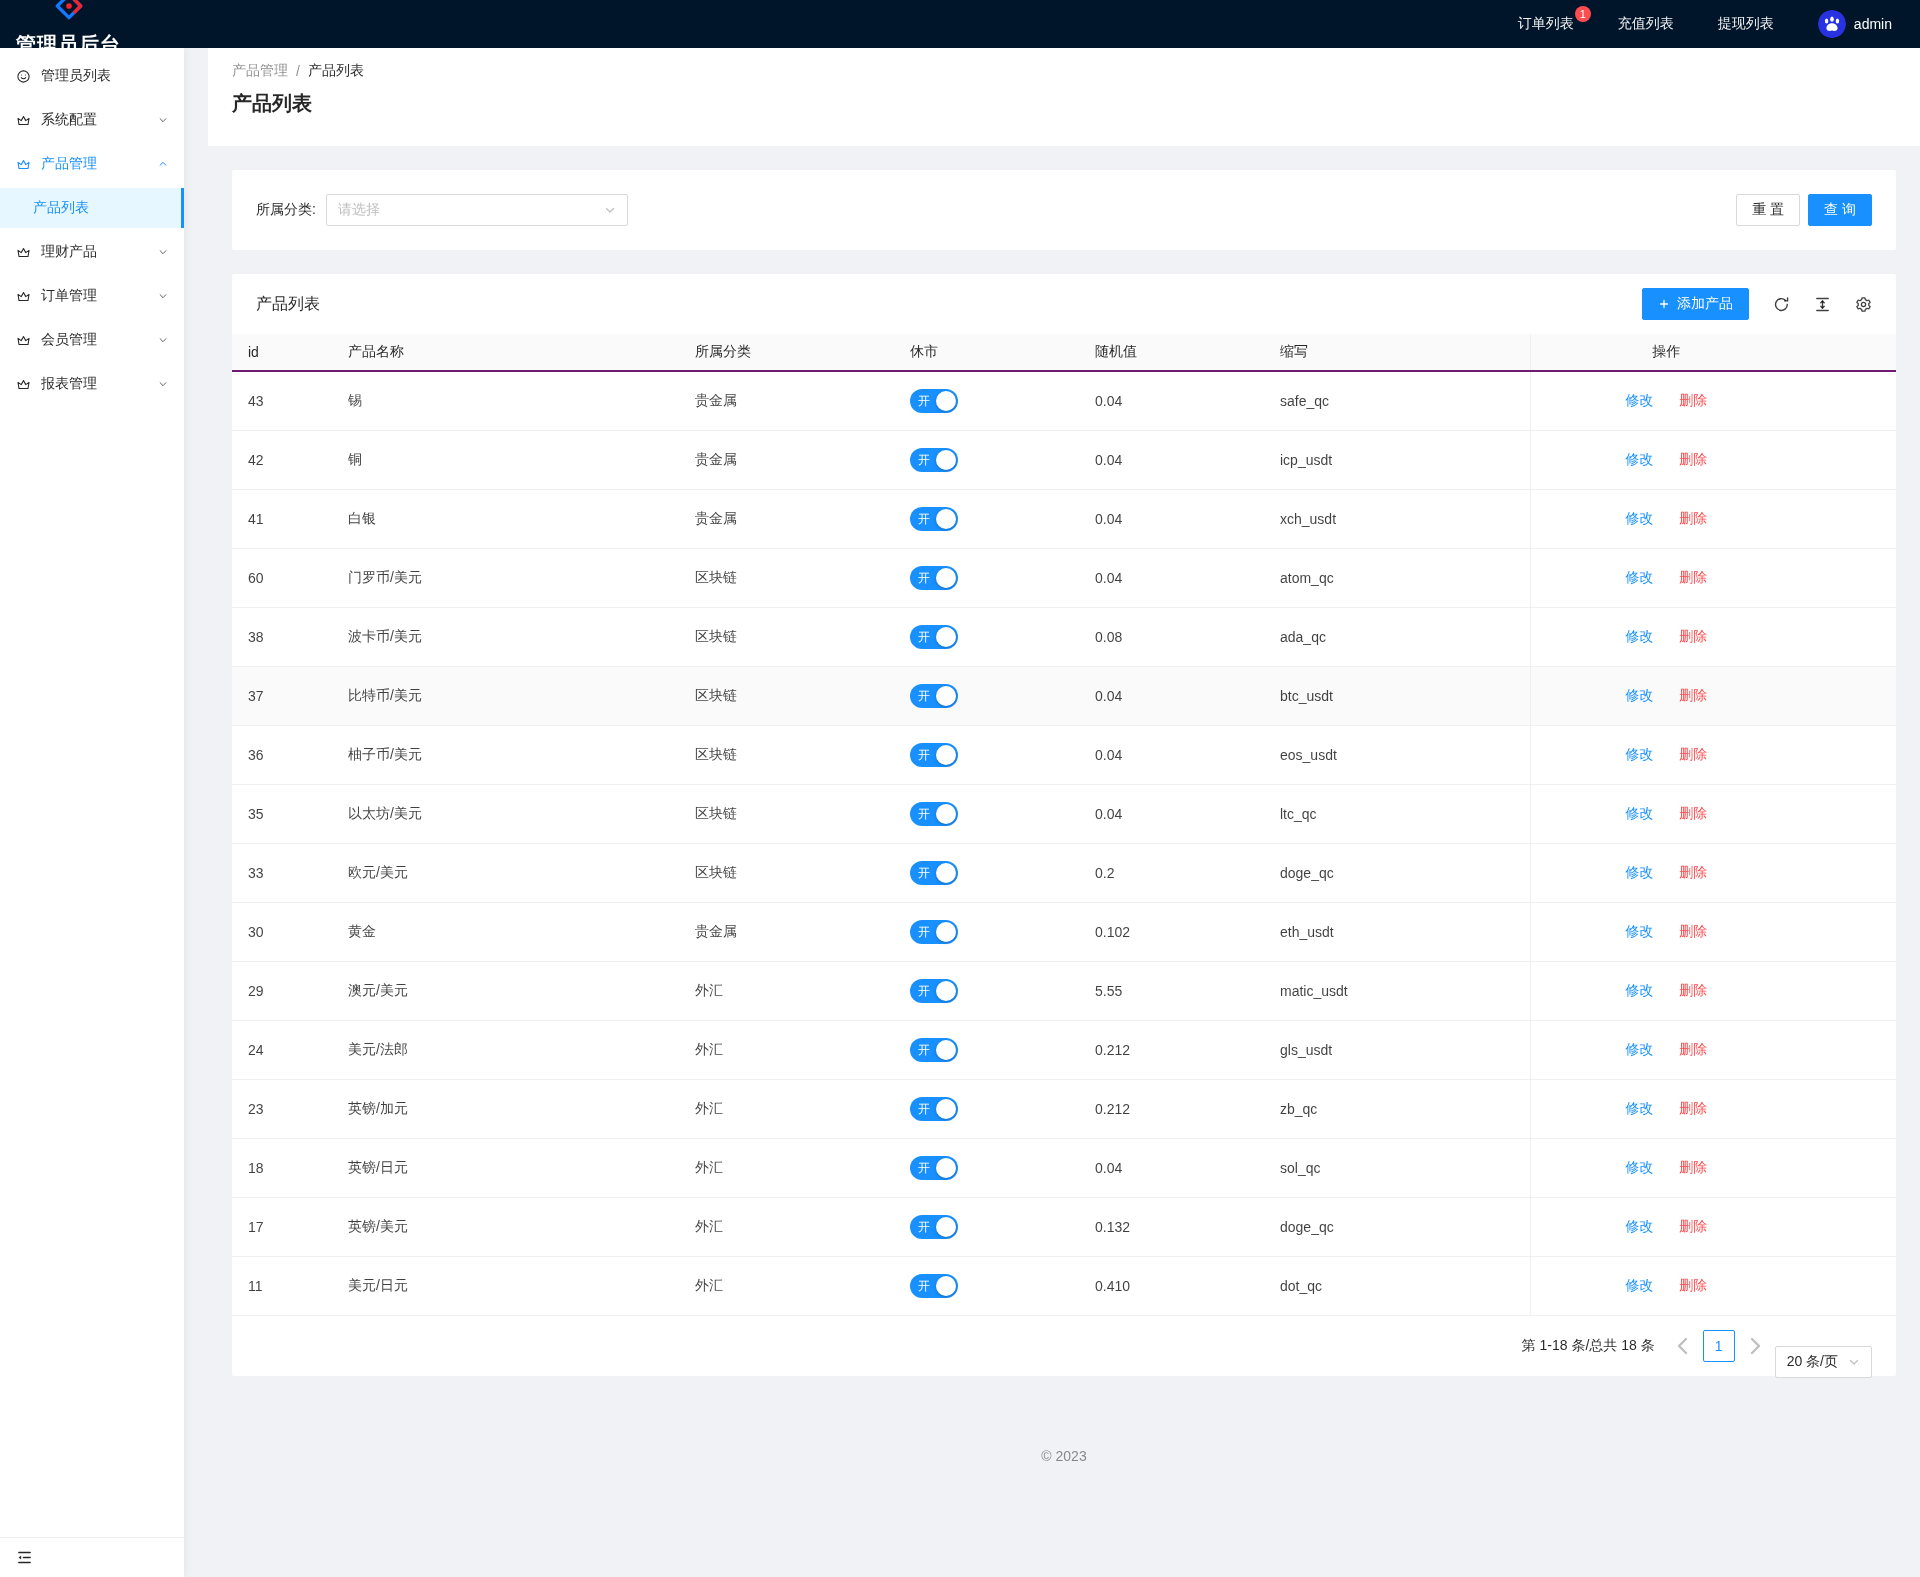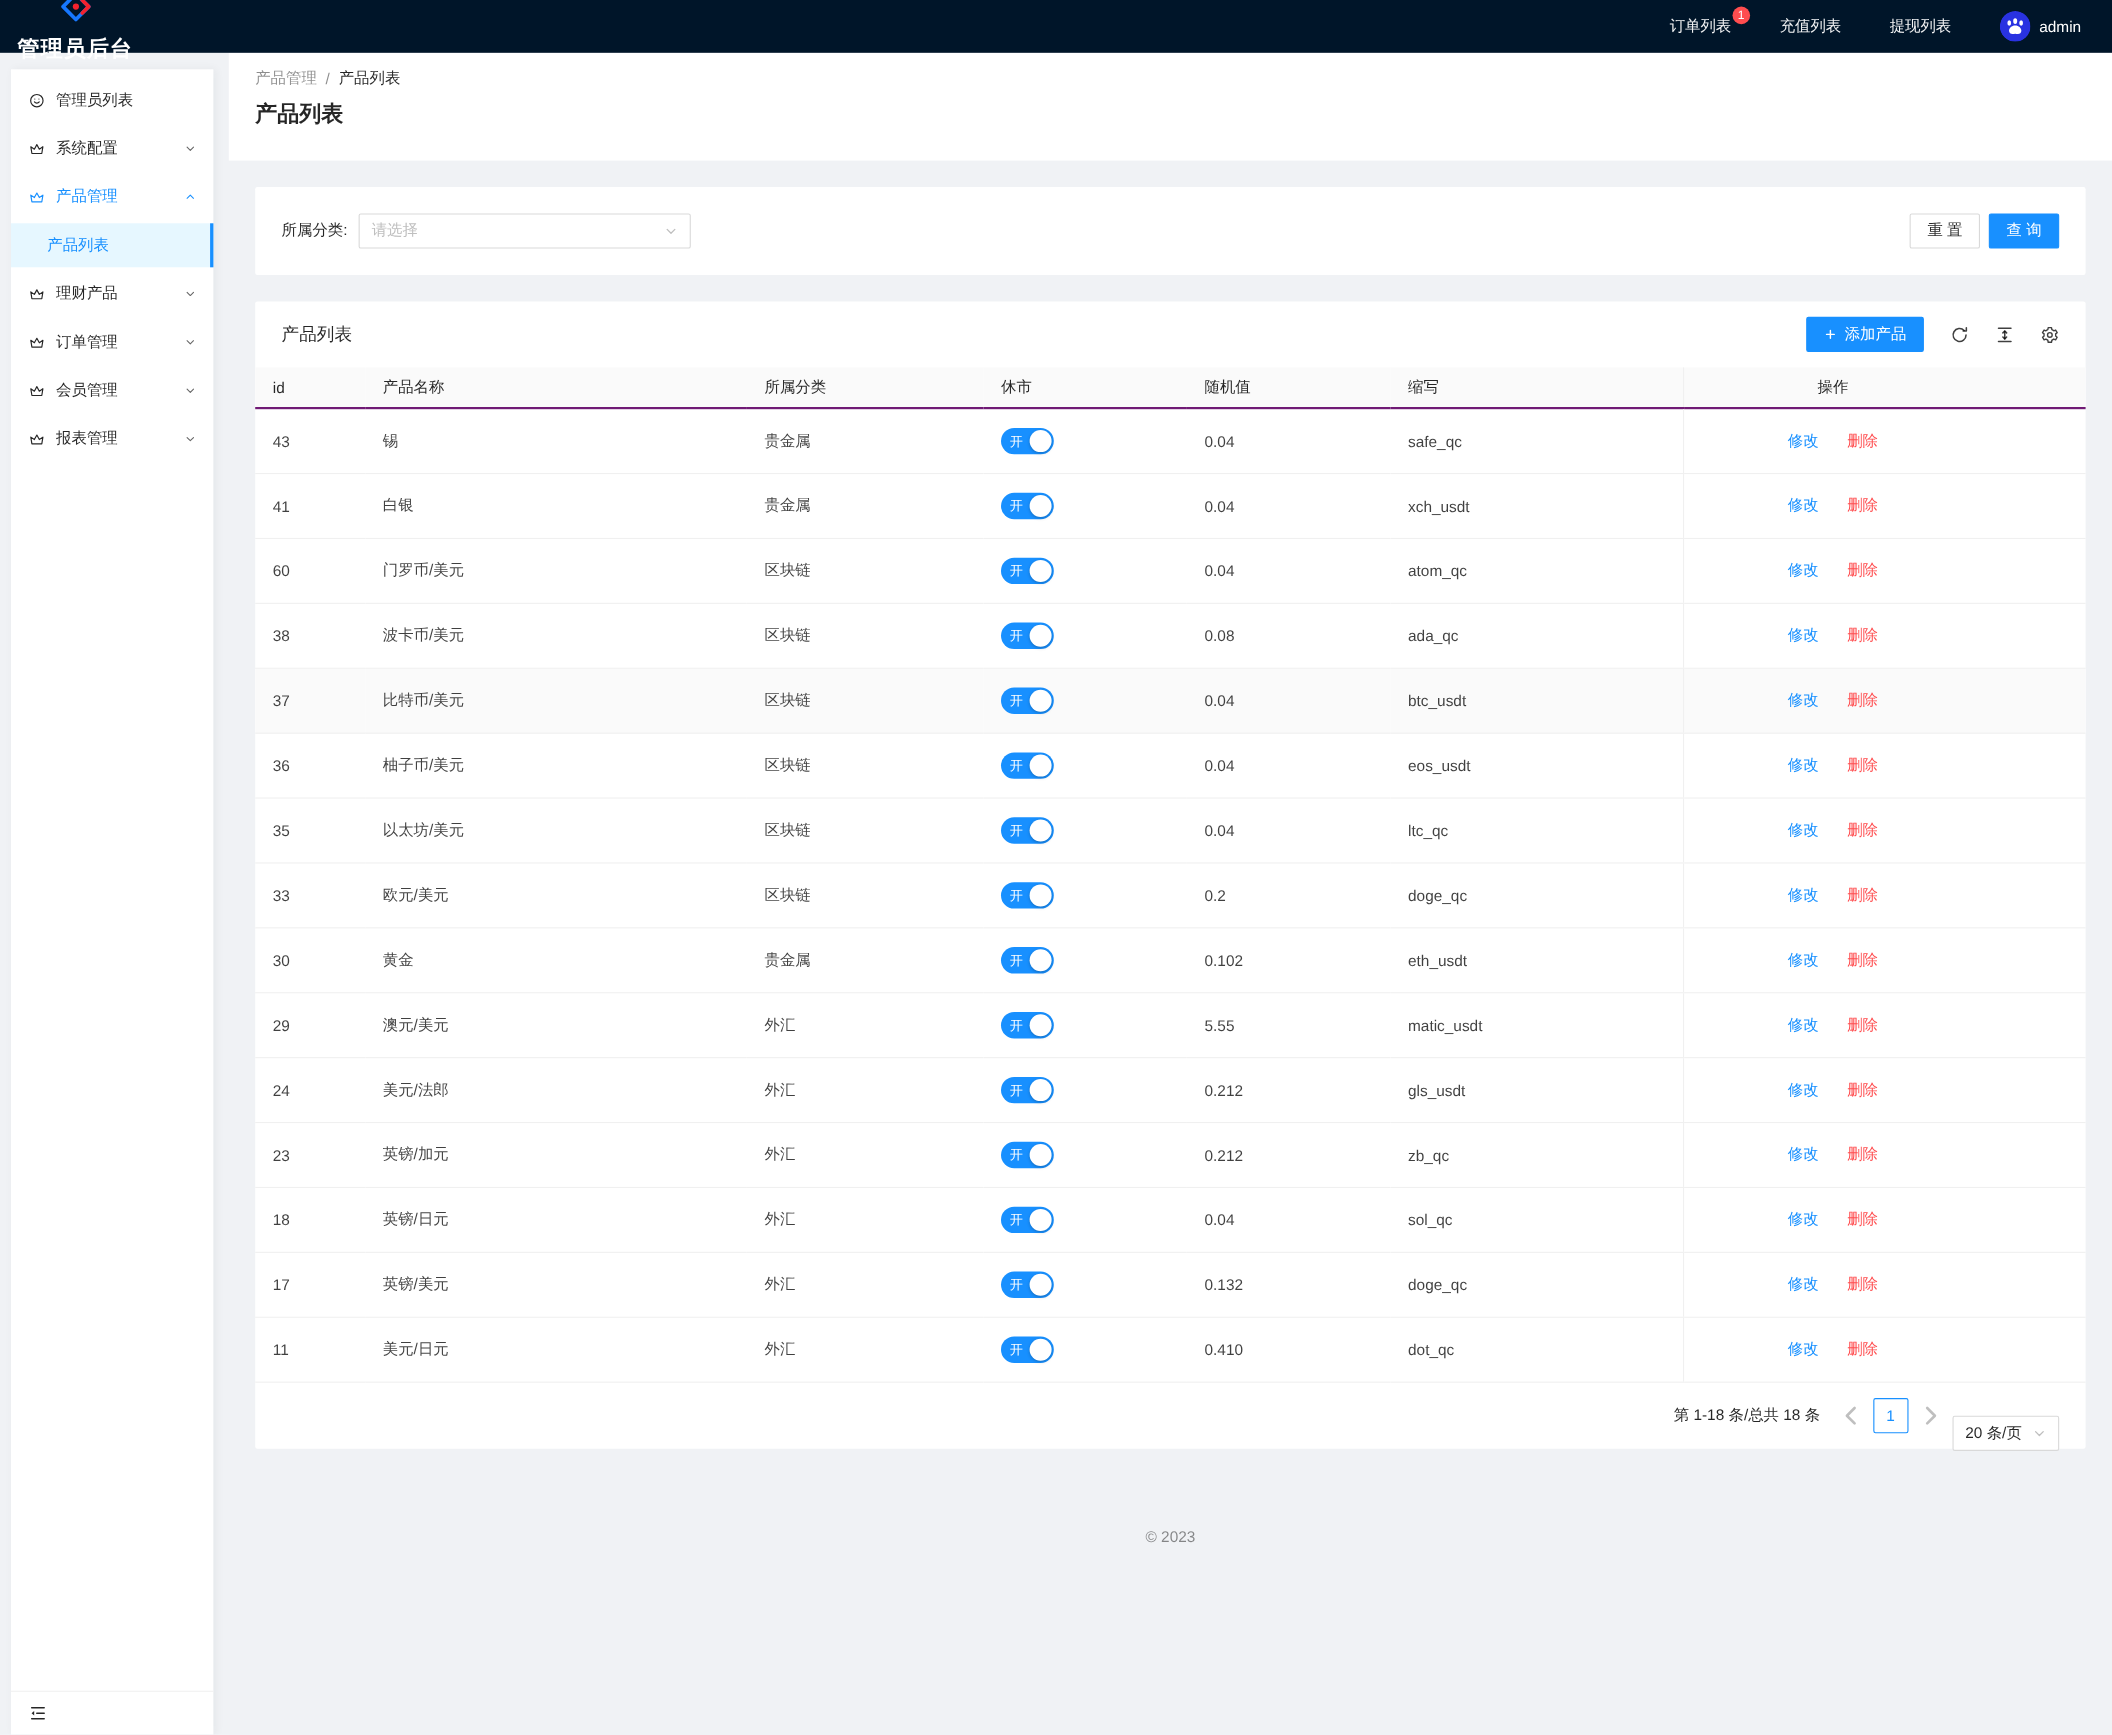--- a/index.html
+++ b/index.html
@@ -10,21 +10,21 @@
   .topbar { position:absolute; top:0; left:0; right:0; height:48px; background:#001529; display:flex; align-items:center; justify-content:space-between; padding:0 28px 0 16px; z-index:30; }
   .brand { display:flex; align-items:center; gap:10px;flex-direction:column; }
   .brand-title { color:#fff; font-size:20px; font-weight:bold; letter-spacing:1px; }
   .topnav { display:flex; align-items:center; gap:44px; }
   .topnav-item { position:relative; color:rgba(255,255,255,.95); cursor:pointer; }
   .badge { position:absolute; top:-9px; right:-17px; min-width:16px; height:16px; border-radius:8px; background:#ff4d4f; color:#fff; font-size:11px; line-height:16px; text-align:center; padding:0 4px; }
   .user { display:flex; align-items:center; gap:8px; color:#fff; cursor:pointer; }
   .avatar { width:28px; height:28px; border-radius:50%; overflow:hidden; display:block; }
 
   
-  .sidebar { position:absolute; top:48px; left:10px; bottom:0; width:184px; background:#fff; box-shadow:2px 0 8px rgba(29,35,41,.05); z-index:20;margin-top:15px; }
+  .sidebar { position:absolute; top:48px; left:0; bottom:0; width:184px; background:#fff; box-shadow:2px 0 8px rgba(29,35,41,.05); z-index:20; }
   .menu { padding-top:4px; }
   .menu-item { height:40px; margin:4px 0; display:flex; align-items:center; padding:0 16px; cursor:pointer; color:rgba(0,0,0,.85); }
   .menu-item .mi-icon { width:15px; height:15px; display:inline-flex; margin-right:10px; flex:0 0 auto; }
   .menu-item .mi-label { flex:1; }
   .menu-item .mi-caret { width:10px; height:10px; display:inline-flex; color:rgba(0,0,0,.6); }
   .menu-item.active { color:#1890ff; }
   .menu-item.active .mi-caret { color:#1890ff; }
   .menu-sub { height:40px; margin:4px 0; display:flex; align-items:center; padding-left:33px; cursor:pointer; color:rgba(0,0,0,.85); }
   .menu-sub.selected { background:#e6f7ff; color:#1890ff; border-right:3px solid #1890ff; }
   .sidebar-foot { position:absolute; bottom:0; left:0; right:0; height:40px; border-top:1px solid #f0f0f0; display:flex; align-items:center; padding-left:16px; }
@@ -311,20 +311,32 @@
               <td>贵金属</td>
               <td><div class="switch">
                   <span class="sw-label">开</span>
                   <span class="sw-knob"></span>
                 </div></td>
               <td>0.04</td>
               <td>safe_qc</td>
               <td class="col-actions"><a class="link-edit">修改</a><a class="link-del">删除</a></td>
             </tr>
             <tr class="">
+              <td>42</td>
+              <td>铜</td>
+              <td>贵金属</td>
+              <td><div class="switch">
+                  <span class="sw-label">开</span>
+                  <span class="sw-knob"></span>
+                </div></td>
+              <td>0.04</td>
+              <td>icp_usdt</td>
+              <td class="col-actions"><a class="link-edit">修改</a><a class="link-del">删除</a></td>
+            </tr>
+            <tr class="">
               <td>41</td>
               <td>白银</td>
               <td>贵金属</td>
               <td><div class="switch">
                   <span class="sw-label">开</span>
                   <span class="sw-knob"></span>
                 </div></td>
               <td>0.04</td>
               <td>xch_usdt</td>
               <td class="col-actions"><a class="link-edit">修改</a><a class="link-del">删除</a></td>

